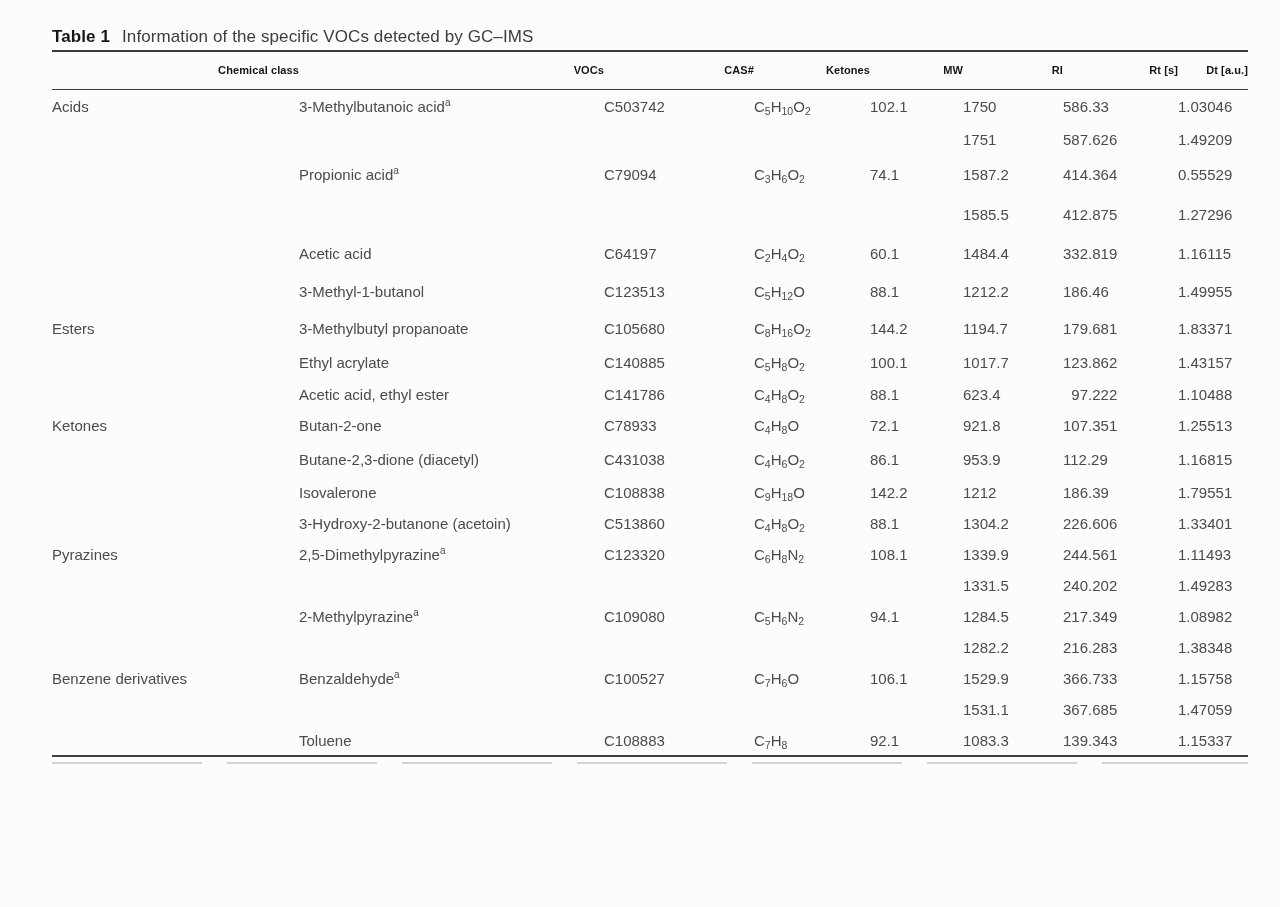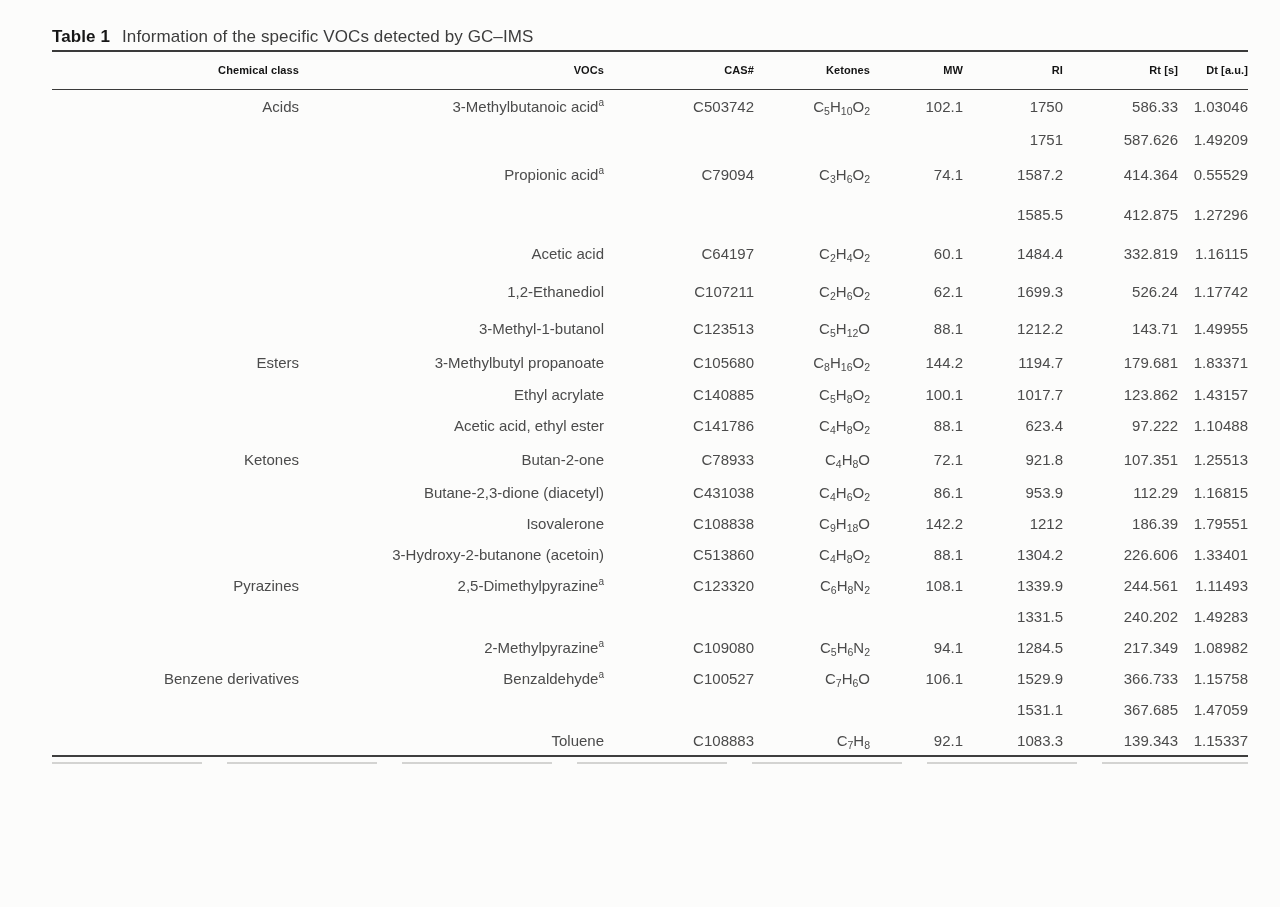--- a/index.html
+++ b/index.html
@@ -45,21 +45,21 @@
     letter-spacing: 0.1px;
   }
   table.voc-table tbody td {
     font-size: 15px;
     color: #4b4b4b;
     vertical-align: middle;
     padding: 0;
     white-space: nowrap;
     overflow: visible;
   }
-  tbody tr { height: 31px; text-align: right; }
+  tbody tr { height: 31px; }
   tbody tr:nth-child(1) { height: 34px; }
   tbody tr:nth-child(2) { height: 32px; }
   tbody tr:nth-child(3) { height: 38px; }
   tbody tr:nth-child(4) { height: 42px; }
   tbody tr:nth-child(5) { height: 36px; }
   tbody tr:nth-child(6) { height: 40px; }
   tbody tr:nth-child(7) { height: 34px; }
   tbody tr:nth-child(8) { height: 34px; }
   tbody tr:nth-child(11) { height: 36px; }
   table.voc-table { border-bottom: 2.5px solid #3f3f3f; }
@@ -160,36 +160,26 @@
           <td>Acetic acid</td>
           <td>C64197</td>
           <td>C<sub>2</sub>H<sub>4</sub>O<sub>2</sub></td>
           <td>60.1</td>
           <td>1484.4</td>
           <td>332.819</td>
           <td>1.16115</td>
         </tr>
         <tr>
           <td></td>
-          <td>1,2-Ethanediol</td>
-          <td>C107211</td>
-          <td>C<sub>2</sub>H<sub>6</sub>O<sub>2</sub></td>
-          <td>62.1</td>
-          <td>1699.3</td>
-          <td>526.24</td>
-          <td>1.17742</td>
-        </tr>
-        <tr>
-          <td></td>
           <td>3-Methyl-1-butanol</td>
           <td>C123513</td>
           <td>C<sub>5</sub>H<sub>12</sub>O</td>
           <td>88.1</td>
           <td>1212.2</td>
-          <td>143.71</td>
+          <td>186.46</td>
           <td>1.49955</td>
         </tr>
         <tr>
           <td>Esters</td>
           <td>3-Methylbutyl propanoate</td>
           <td>C105680</td>
           <td>C<sub>8</sub>H<sub>16</sub>O<sub>2</sub></td>
           <td>144.2</td>
           <td>1194.7</td>
           <td>179.681</td>
@@ -279,20 +269,30 @@
           <td></td>
           <td>2-Methylpyrazine<sup>a</sup></td>
           <td>C109080</td>
           <td>C<sub>5</sub>H<sub>6</sub>N<sub>2</sub></td>
           <td>94.1</td>
           <td>1284.5</td>
           <td>217.349</td>
           <td>1.08982</td>
         </tr>
         <tr>
+          <td></td>
+          <td></td>
+          <td></td>
+          <td></td>
+          <td></td>
+          <td>1282.2</td>
+          <td>216.283</td>
+          <td>1.38348</td>
+        </tr>
+        <tr>
           <td>Benzene derivatives</td>
           <td>Benzaldehyde<sup>a</sup></td>
           <td>C100527</td>
           <td>C<sub>7</sub>H<sub>6</sub>O</td>
           <td>106.1</td>
           <td>1529.9</td>
           <td>366.733</td>
           <td>1.15758</td>
         </tr>
         <tr>

